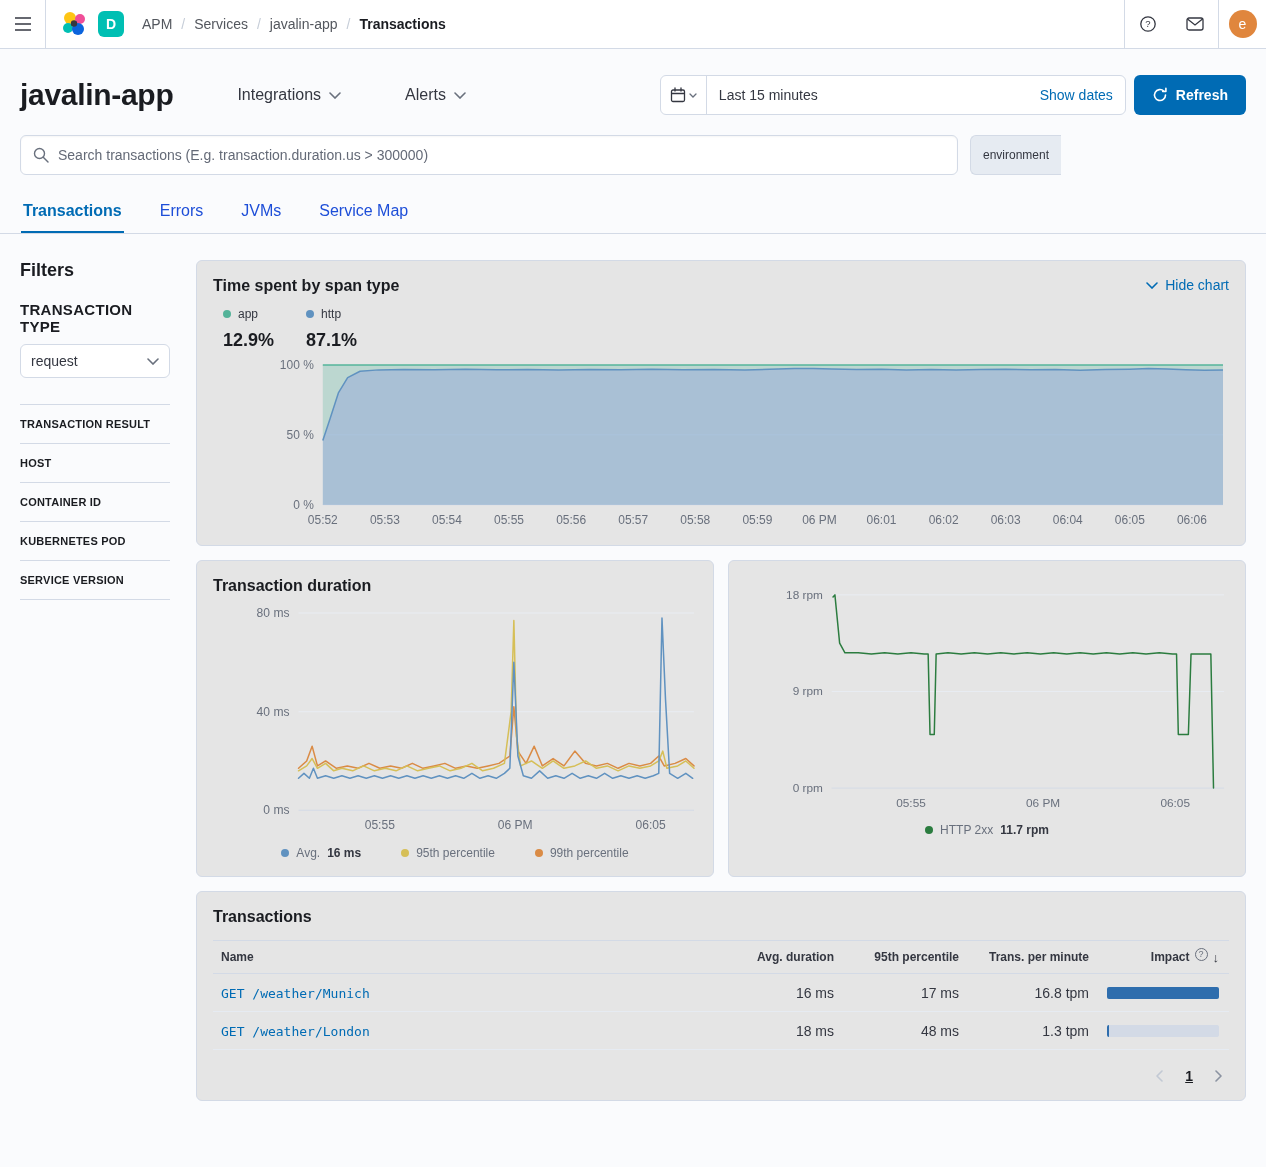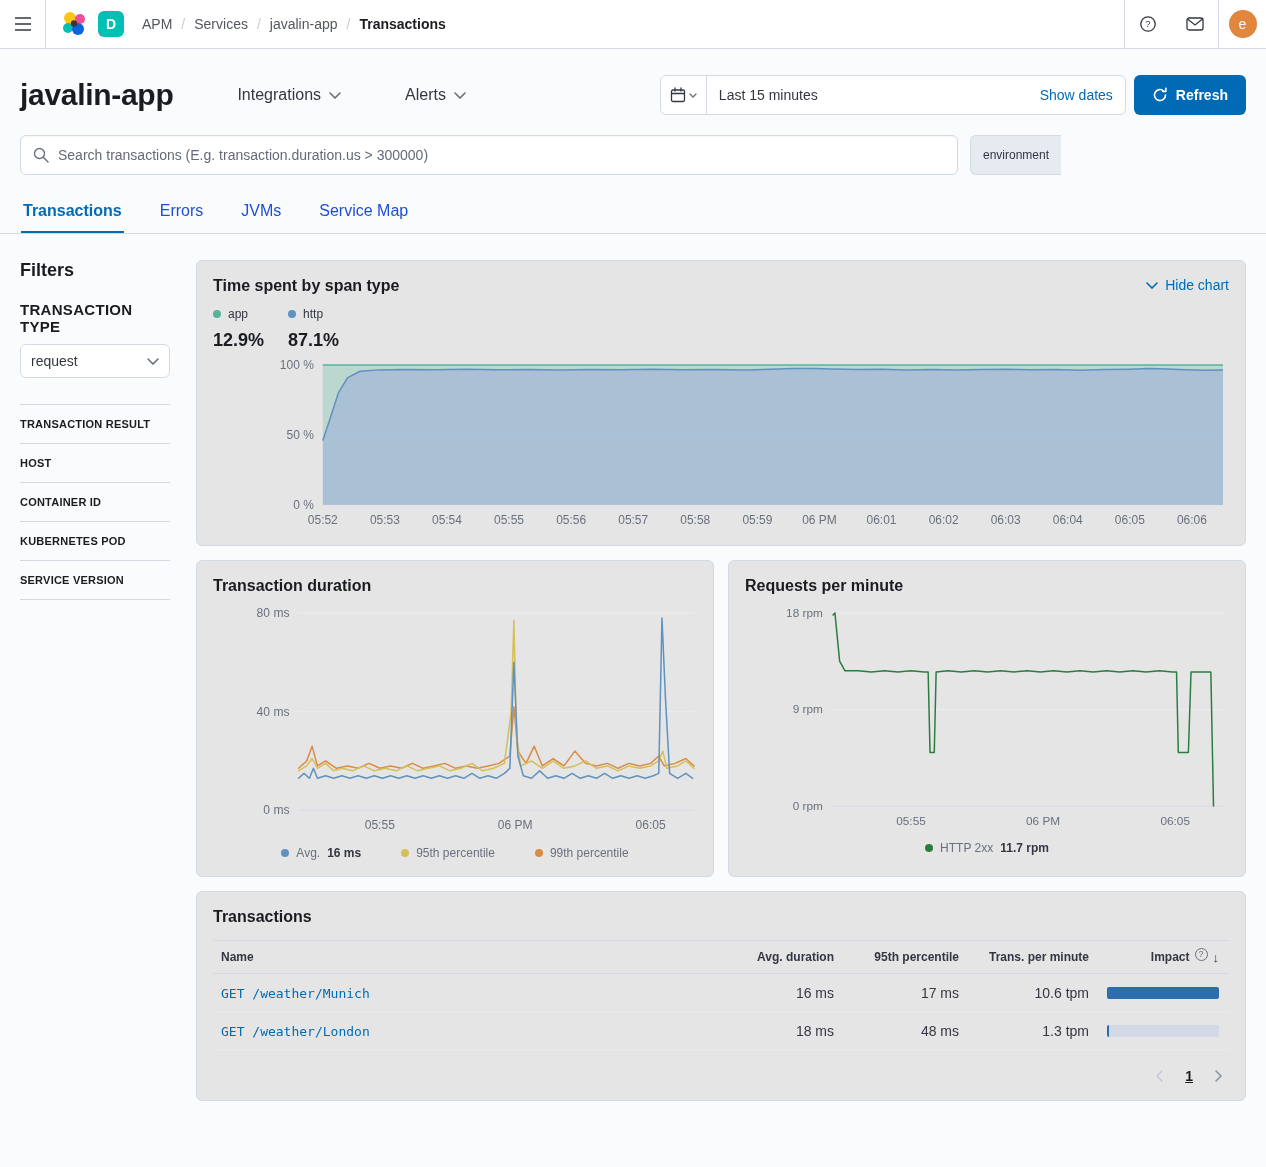--- a/index.html
+++ b/index.html
@@ -58,21 +58,21 @@
   .filter-select{width:100%;height:34px;border:1px solid #d3dae6;border-radius:6px;background:#fff;display:flex;align-items:center;justify-content:space-between;padding:0 10px;font-size:14px;margin-bottom:26px;cursor:pointer}
   .filter-sections{border-top:1px solid #d3dae6}
   .filter-section{padding:13px 0;border-bottom:1px solid #d3dae6;font-size:11px;font-weight:700;color:#1a1c21;letter-spacing:.02em;cursor:pointer}
 
   .main{flex:1;display:flex;flex-direction:column;gap:14px;min-width:0}
   .panel{background:#e5e5e5;border:1px solid #d3dae6;border-radius:6px;padding:16px}
   .panel-head{display:flex;align-items:flex-start;justify-content:space-between}
   .panel-title{font-size:16px;font-weight:700;color:#1a1c21}
   .hide-chart{display:flex;align-items:center;gap:7px;color:#006bb4;font-size:14px}
 
-  .legend-cols{display:flex;gap:24px;margin:12px 0 8px}
+  .legend-cols{display:flex;gap:32px;margin:12px 10px 8px}
   .l-row{display:flex;align-items:center;gap:7px;font-size:12px;color:#343741}
   .dot{width:8px;height:8px;border-radius:50%;flex-shrink:0}
   .l-pct{font-size:18px;font-weight:700;color:#1a1c21;margin-top:9px}
 
   .chart{width:100%;display:block}
   svg text.axis{font-size:12px;fill:#69707d;font-family:"Liberation Sans",sans-serif}
 
   .charts-row{display:flex;gap:14px}
   .charts-row .panel{flex:1;min-width:0}
   .chart-legend{display:flex;justify-content:center;align-items:center;gap:40px;margin-top:12px;font-size:12px;color:#69707d}
@@ -321,21 +321,20 @@
             <span>95th percentile</span>
           </span>
           <span class="cl-item">
             <span class="dot" style="background-color: rgb(218, 139, 69);"></span>
             <span>99th percentile</span>
           </span>
         </div>
       </section>
 
       <section class="panel">
-        <h3 class="panel-title">Requests per minute</h3>
         <svg class="chart" viewBox="0 0 491 228" style="margin-top:10px">
             <line x1="88" x2="486" y1="204.0" y2="204.0" stroke="#d3dae6"></line>
             <text x="79" y="208" text-anchor="end" class="axis">0 rpm</text>
             <line x1="88" x2="486" y1="106.0" y2="106.0" stroke="#e9edf3"></line>
             <text x="79" y="110" text-anchor="end" class="axis">9 rpm</text>
             <line x1="88" x2="486" y1="8.0" y2="8.0" stroke="#e9edf3"></line>
             <text x="79" y="12" text-anchor="end" class="axis">18 rpm</text>
             <text x="168.40404040404042" y="223" text-anchor="middle" class="axis">05:55</text>
             <text x="302.41077441077437" y="223" text-anchor="middle" class="axis">06 PM</text>
             <text x="436.41750841750843" y="223" text-anchor="middle" class="axis">06:05</text>
@@ -362,21 +361,21 @@
           <div class="col-impact">
             <span>Impact</span>
             <span class="q-circle">?</span>
             <span class="sort-arrow">↓</span>
           </div>
         </div>
         <div class="t-row">
           <div class="col-name"><a class="tx-link">GET /weather/Munich</a></div>
           <div class="col-avg">16 ms</div>
           <div class="col-p95">17 ms</div>
-          <div class="col-tpm">10.6 tpm</div>
+          <div class="col-tpm">16.8 tpm</div>
           <div class="col-impact">
             <span class="impact-track" style="background: rgb(211, 218, 230);">
                 <span class="impact-fill" style="display: block; width: 100%; background: rgb(46, 109, 173);"></span>
               </span>
           </div>
         </div>
         <div class="t-row">
           <div class="col-name"><a class="tx-link">GET /weather/London</a></div>
           <div class="col-avg">18 ms</div>
           <div class="col-p95">48 ms</div>

